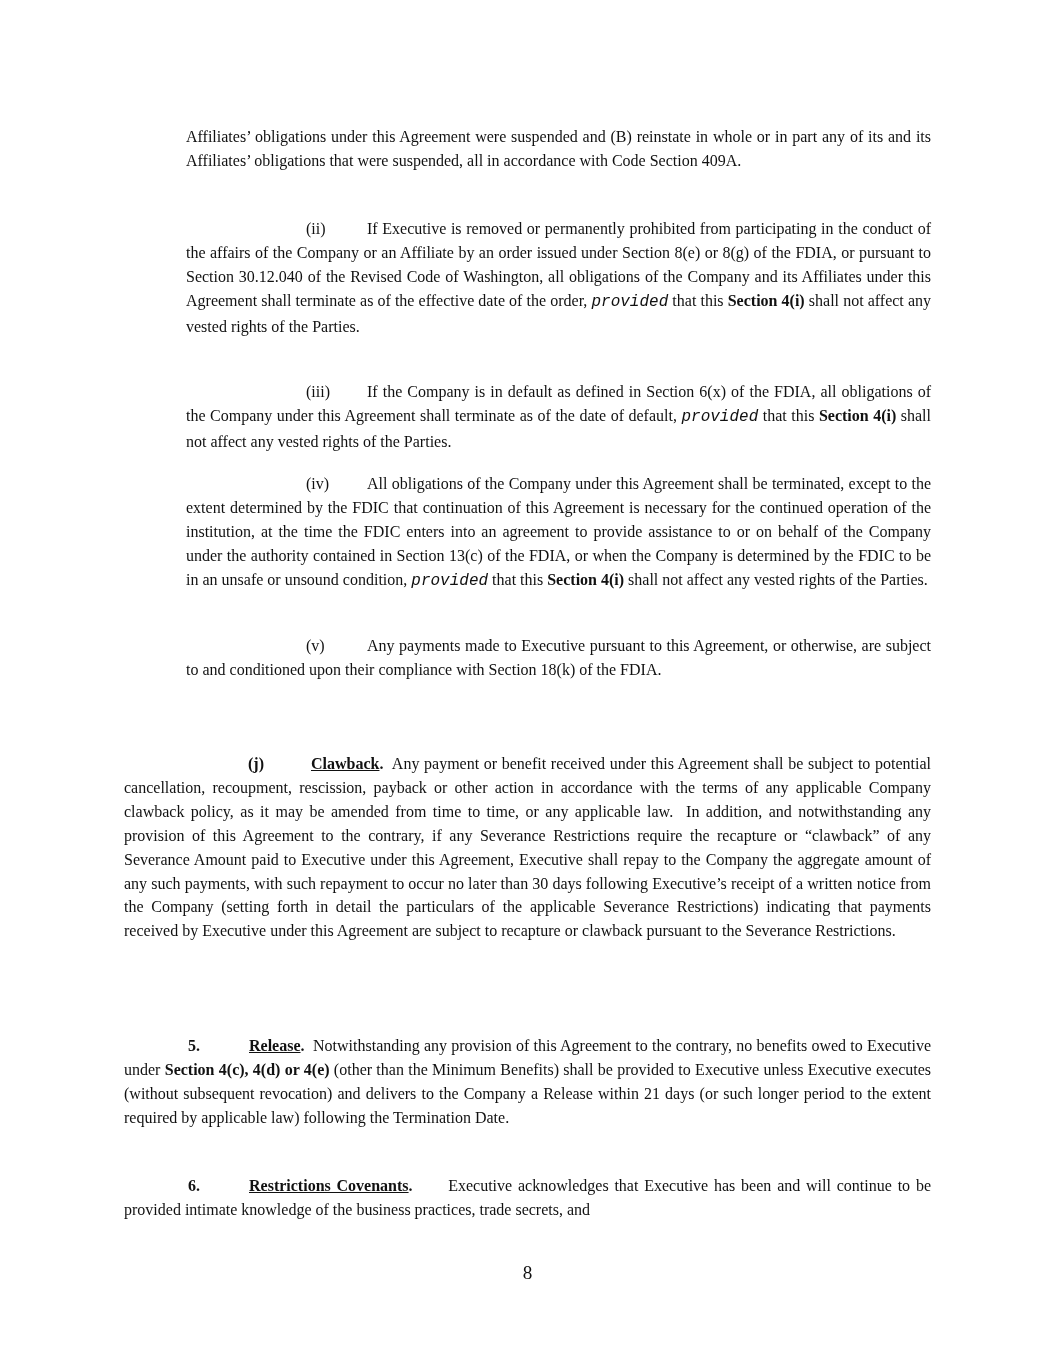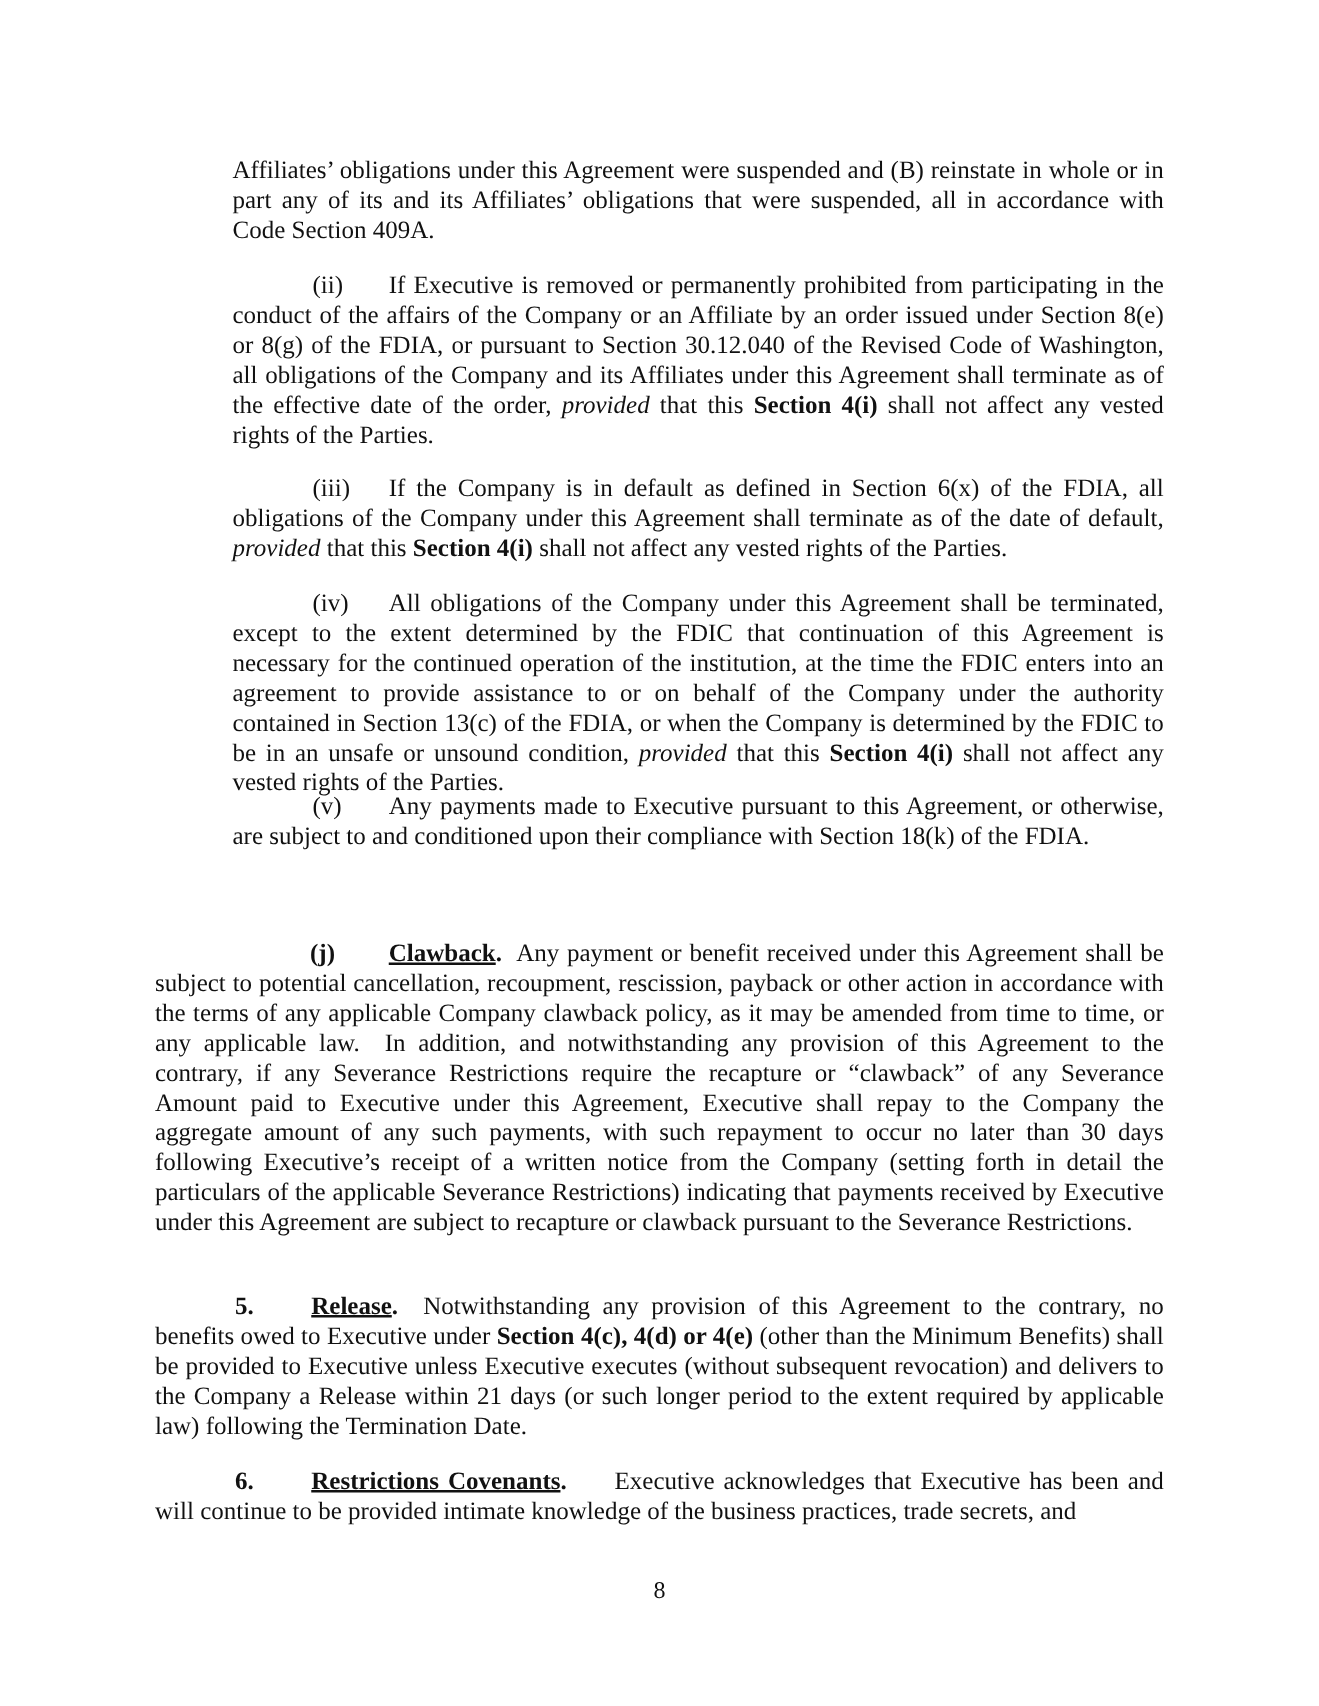--- a/index.html
+++ b/index.html
@@ -1,28 +1,28 @@
 <!DOCTYPE html>
 <html><head>
 <meta charset="utf-8">
 <style>
   html, body { margin: 0; padding: 0; background: #ffffff; }
   body { width: 1055px; height: 1365px; position: relative; overflow: hidden;
          font-family: "Liberation Serif", serif; color: #111; }
   .page { position: absolute; left: 0; top: 0; width: 1055px; height: 1365px; }
-  .para { position: absolute; font-size: 20px; line-height: 23.9px; text-align: justify;
+  .para { position: absolute; font-size: 16px; line-height: 23.9px; text-align: justify;
           text-align-last: left; margin: 0; }
   .sub { left: 186px; width: 745px; }
   .full { left: 124px; width: 807px; }
-  .lead-sub { display: inline-block; margin-left: 64px; width: 61px; }
+  .lead-sub { display: inline-block; margin-left: 120px; width: 61px; }
   .lead-j { display: inline-block; margin-left: 124px; font-weight: bold; width: 63px; }
   .lead-num { display: inline-block; margin-left: 64px; font-weight: bold; width: 61px; }
   .heading { font-weight: bold; text-decoration: underline; }
   b { font-weight: bold; }
-  i { font-style: italic; }
+  i { font-style: italic; font-family: Liberation Mono, monospace; }
   .page-number { position: absolute; top: 1262px; left: 0; width: 1055px; text-align: center;
                  font-size: 19.2px; }
 </style>
 </head>
 <body>
 
 <div class="page">
 
   <p class="para sub" style="top:125px;"><span>Affiliates’ obligations under this Agreement were suspended and (B) reinstate in whole or in part any of its and its Affiliates’ obligations that were suspended, all in accordance with Code Section 409A.</span></p>
 

